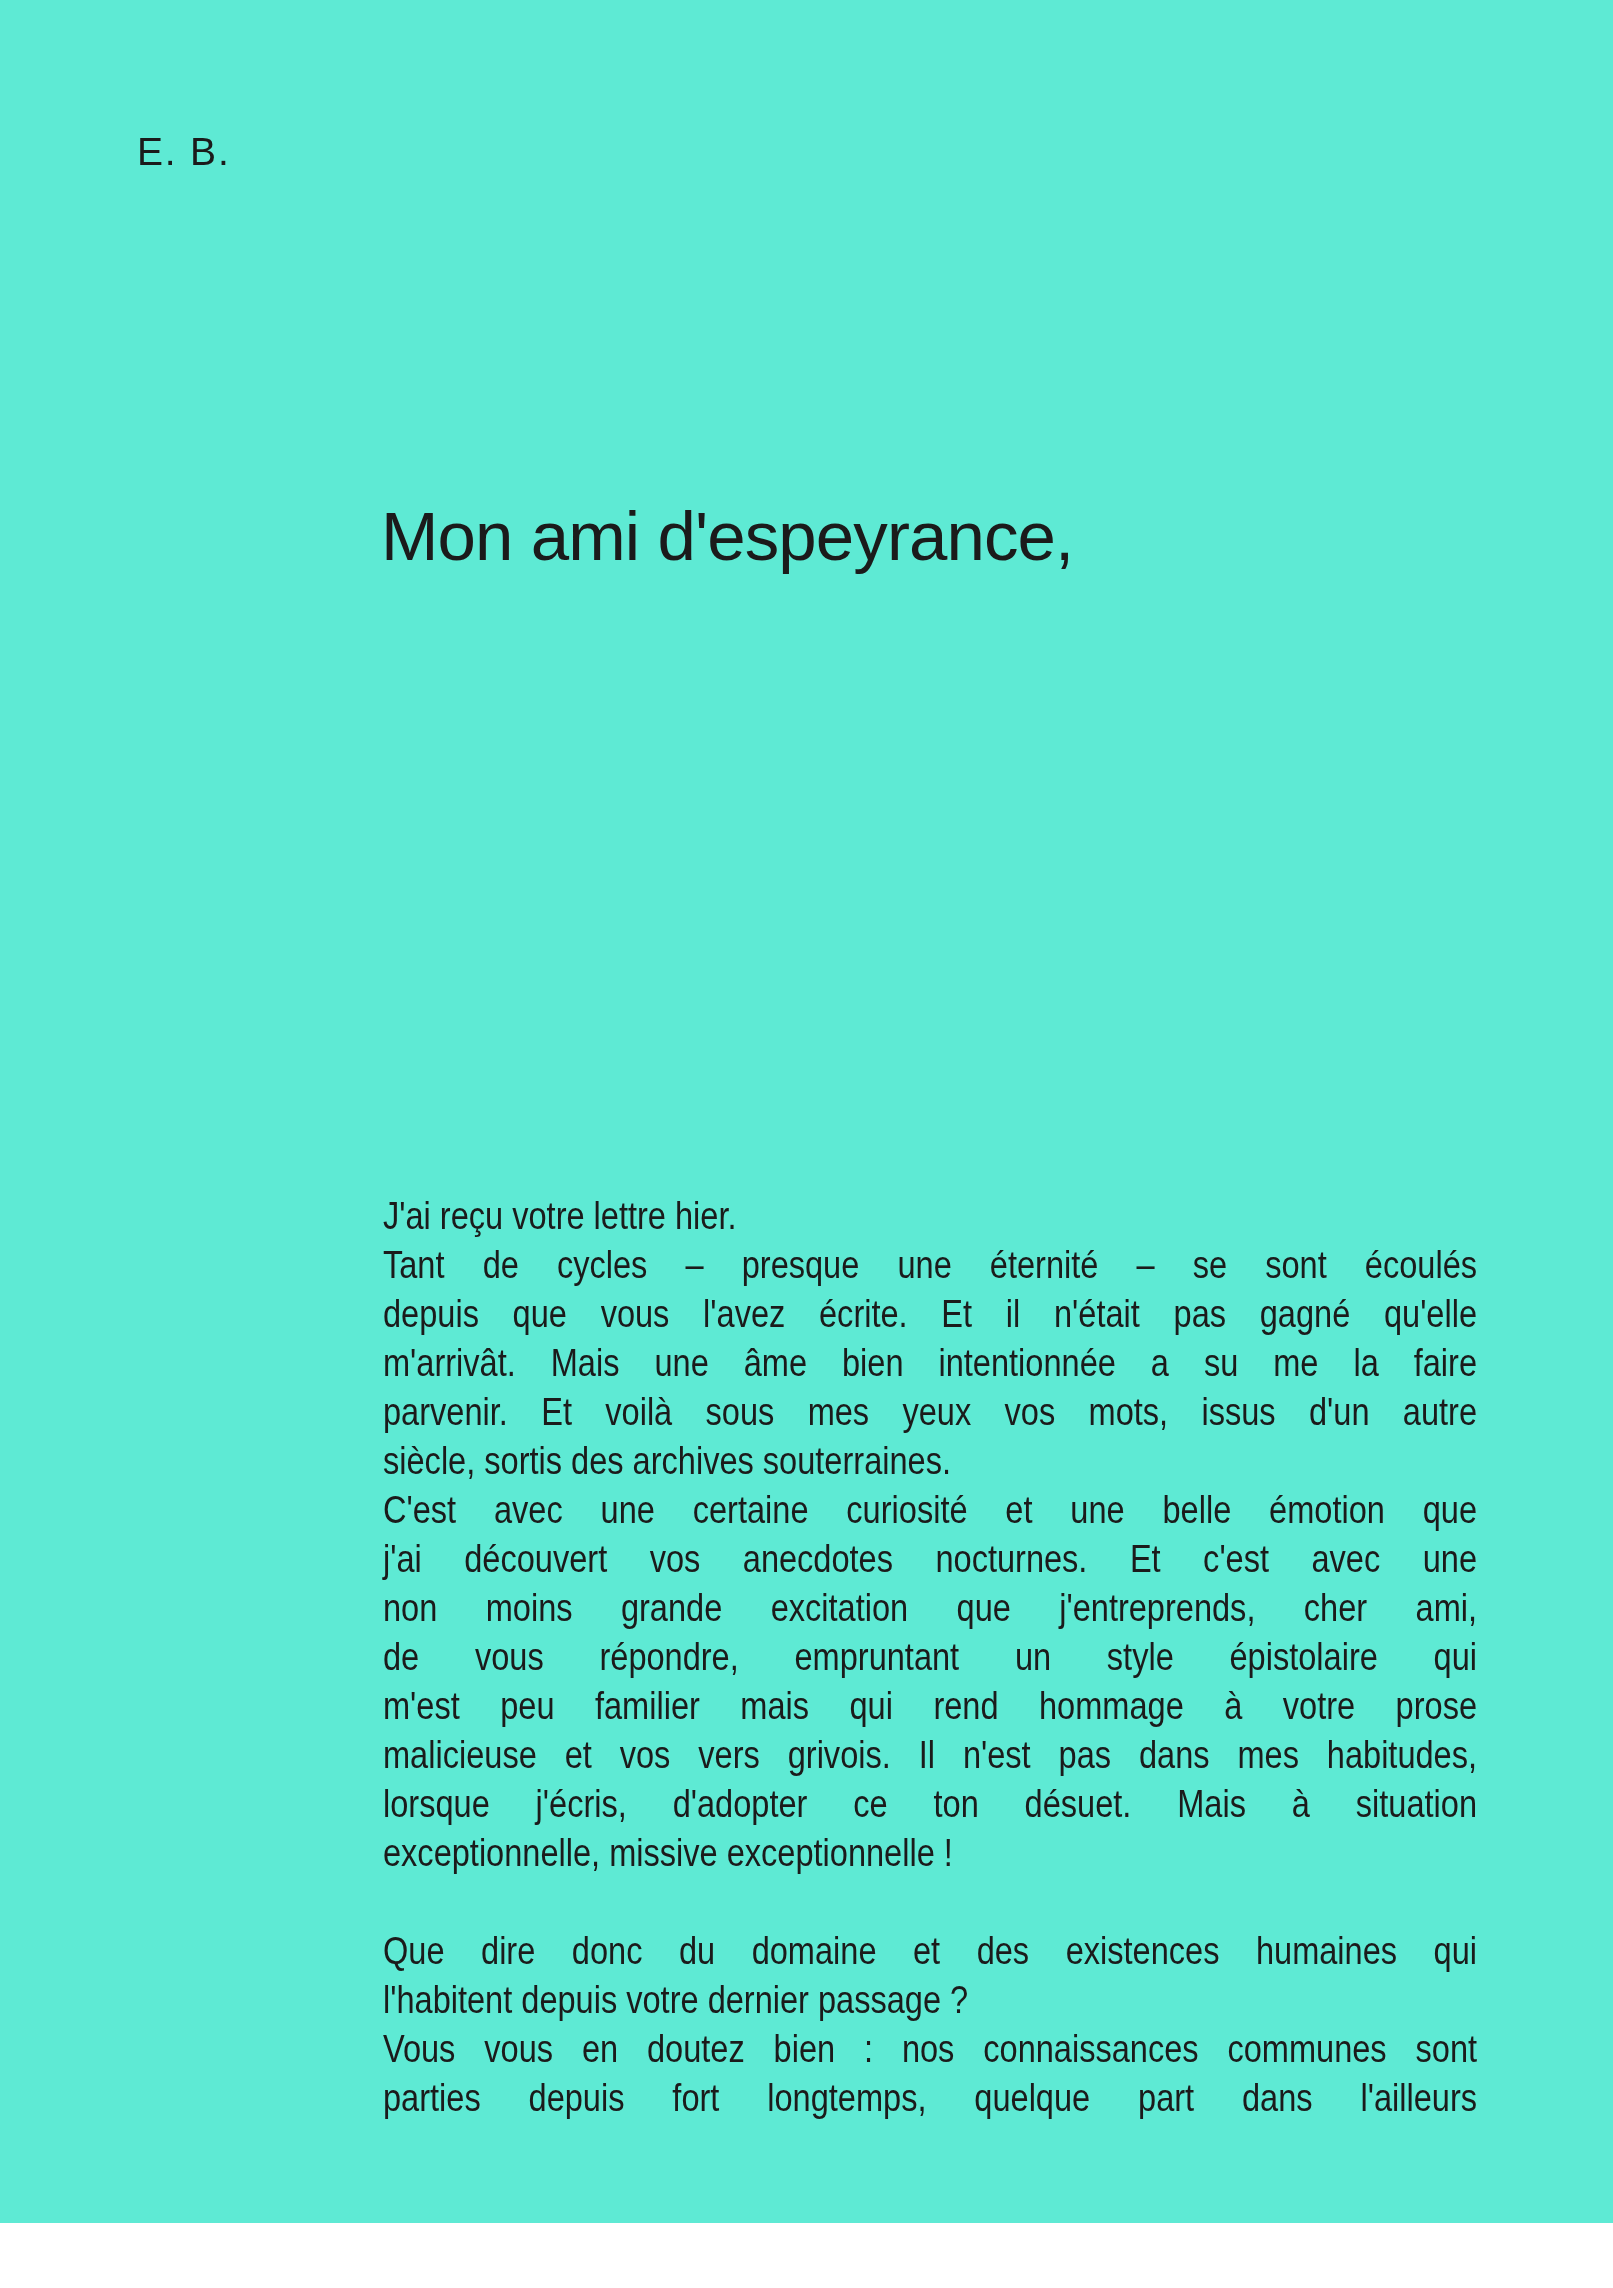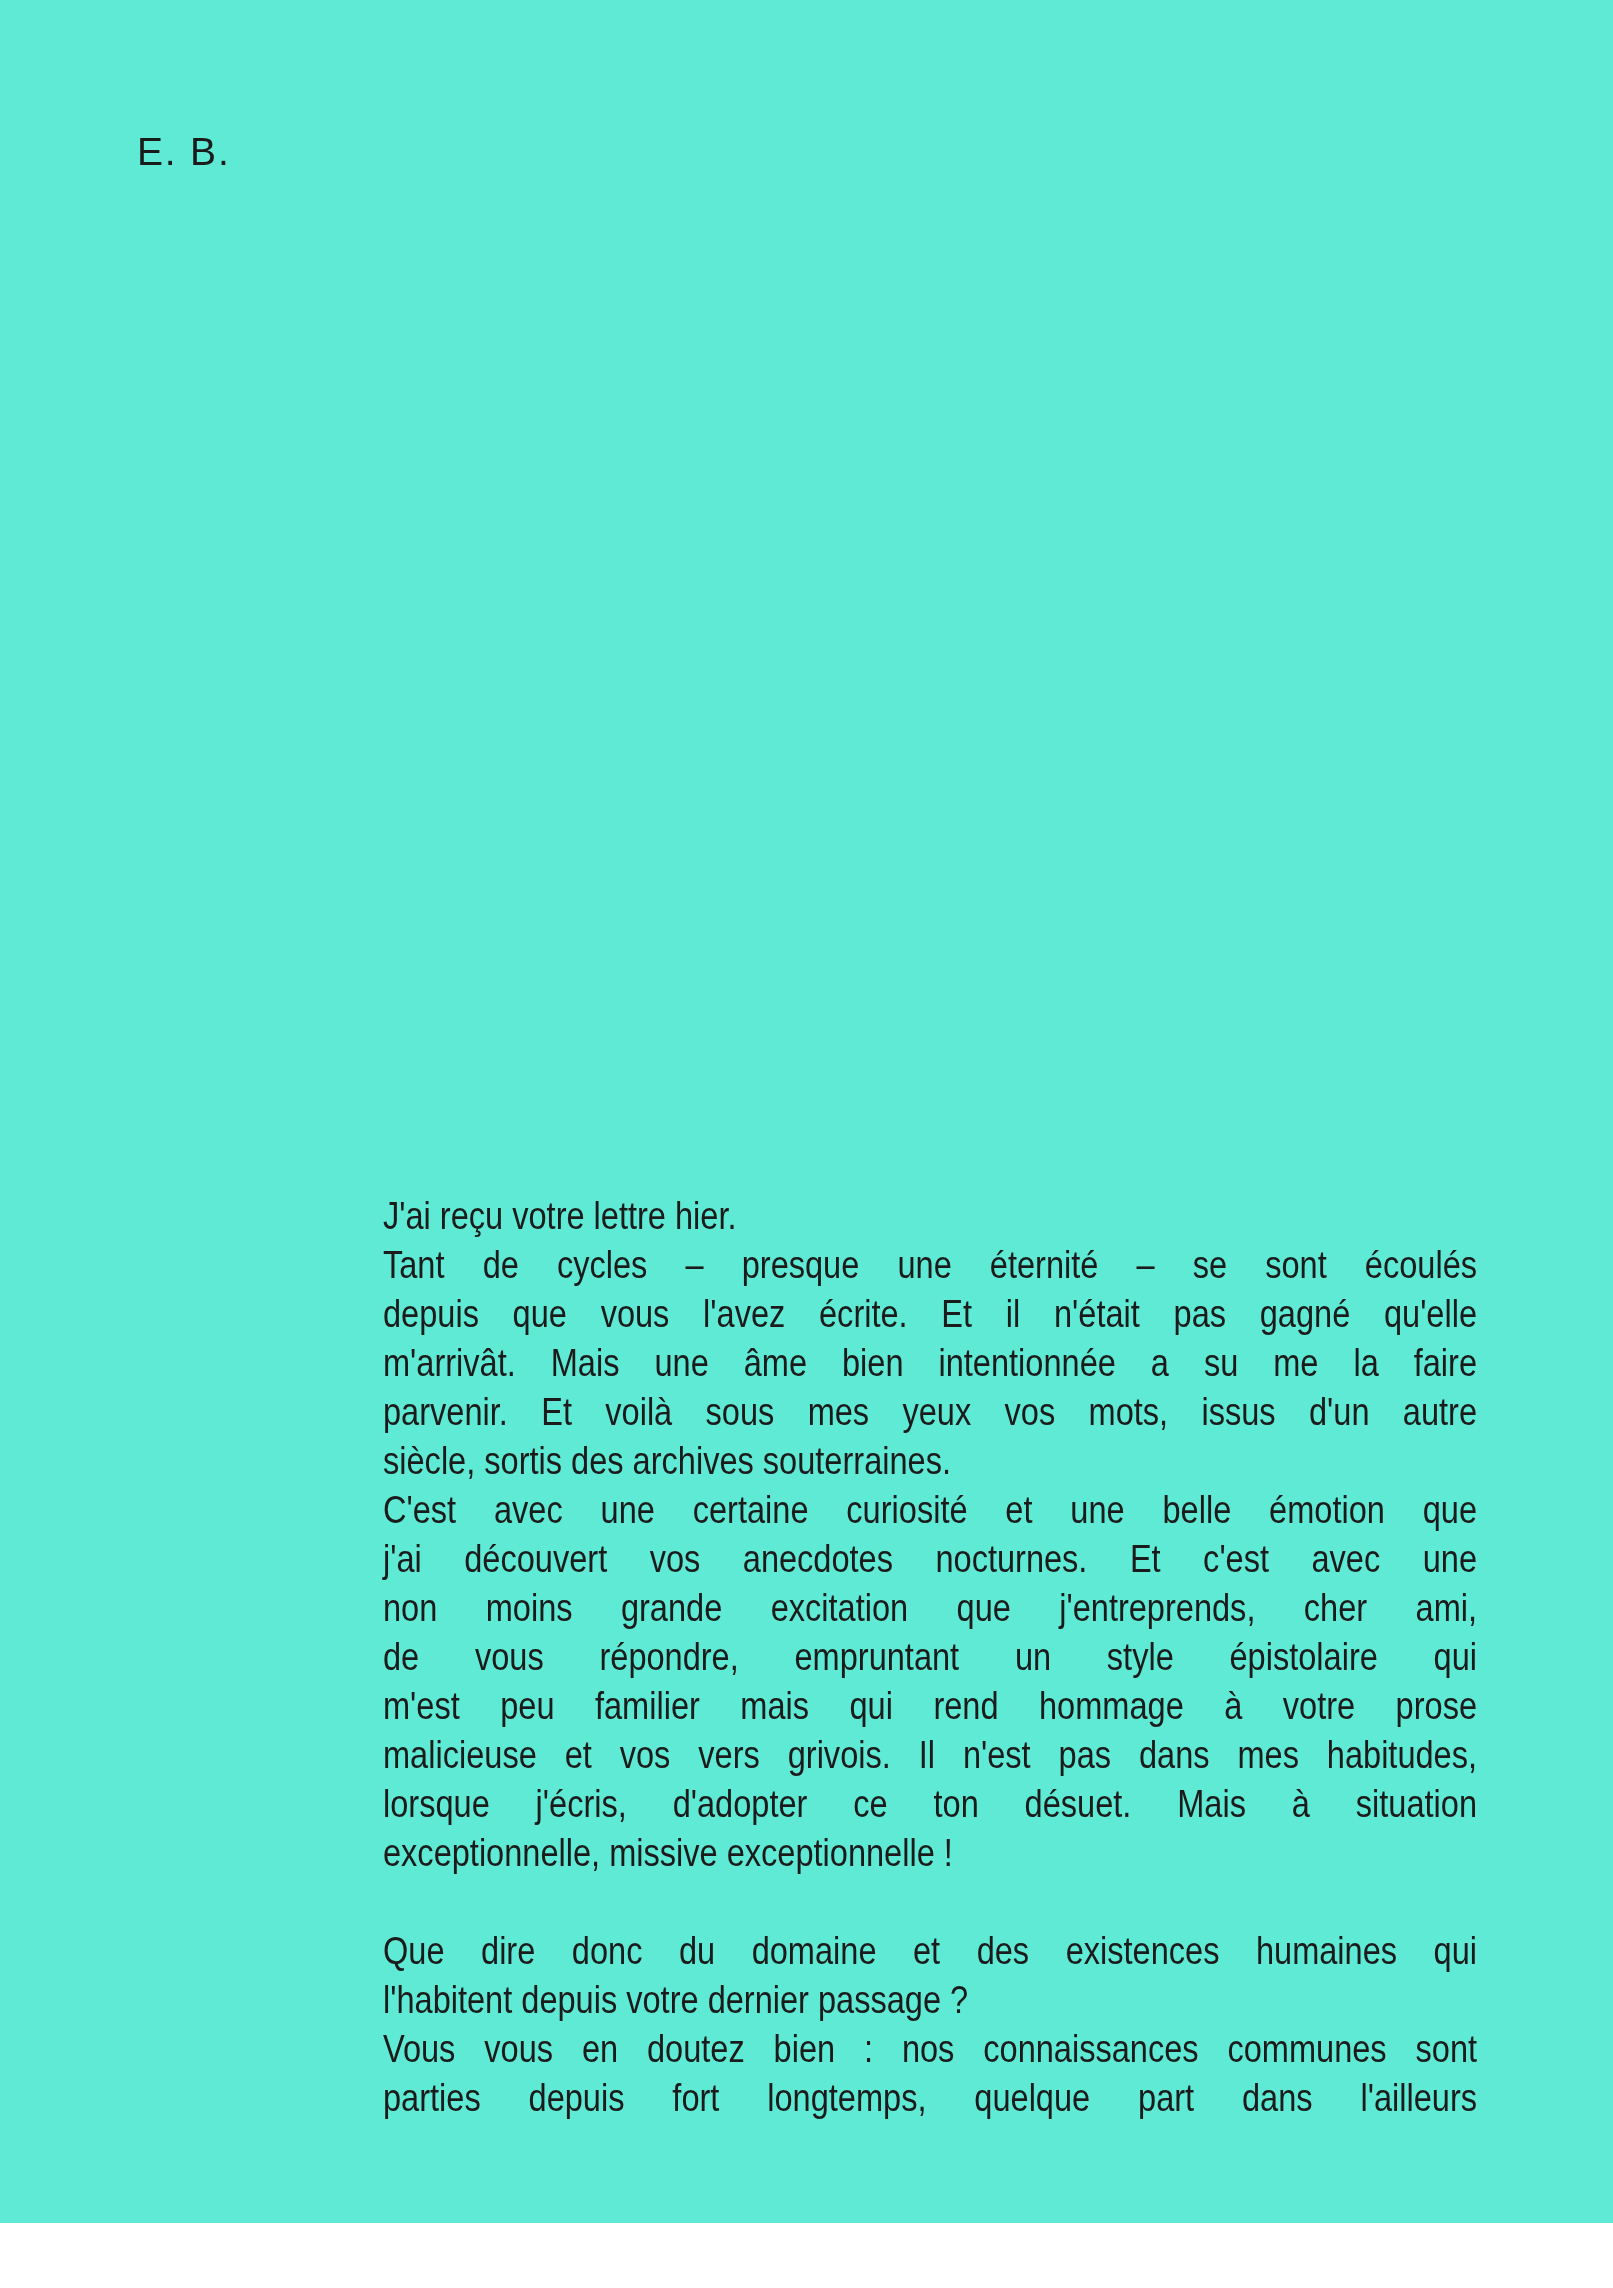--- a/index.html
+++ b/index.html
@@ -59,20 +59,21 @@
   .line-gap {
     height: 49px;
   }
 </style>
 </head>
 <body>
 
 <div class="page">
   <div class="initials">E. B.</div>
 
+  <h1 class="salutation">Mon ami d'espeyrance,</h1>
 
   <div class="letter-body">
       <div class="line">J'ai reçu votre lettre hier.</div>
       <div class="line j">Tant de cycles – presque une éternité – se sont écoulés</div>
       <div class="line j">depuis que vous l'avez écrite. Et il n'était pas gagné qu'elle</div>
       <div class="line j">m'arrivât. Mais une âme bien intentionnée a su me la faire</div>
       <div class="line j">parvenir. Et voilà sous mes yeux vos mots, issus d'un autre</div>
       <div class="line">siècle, sortis des archives souterraines.</div>
       <div class="line j">C'est avec une certaine curiosité et une belle émotion que</div>
       <div class="line j">j'ai découvert vos anecdotes nocturnes. Et c'est avec une</div>

